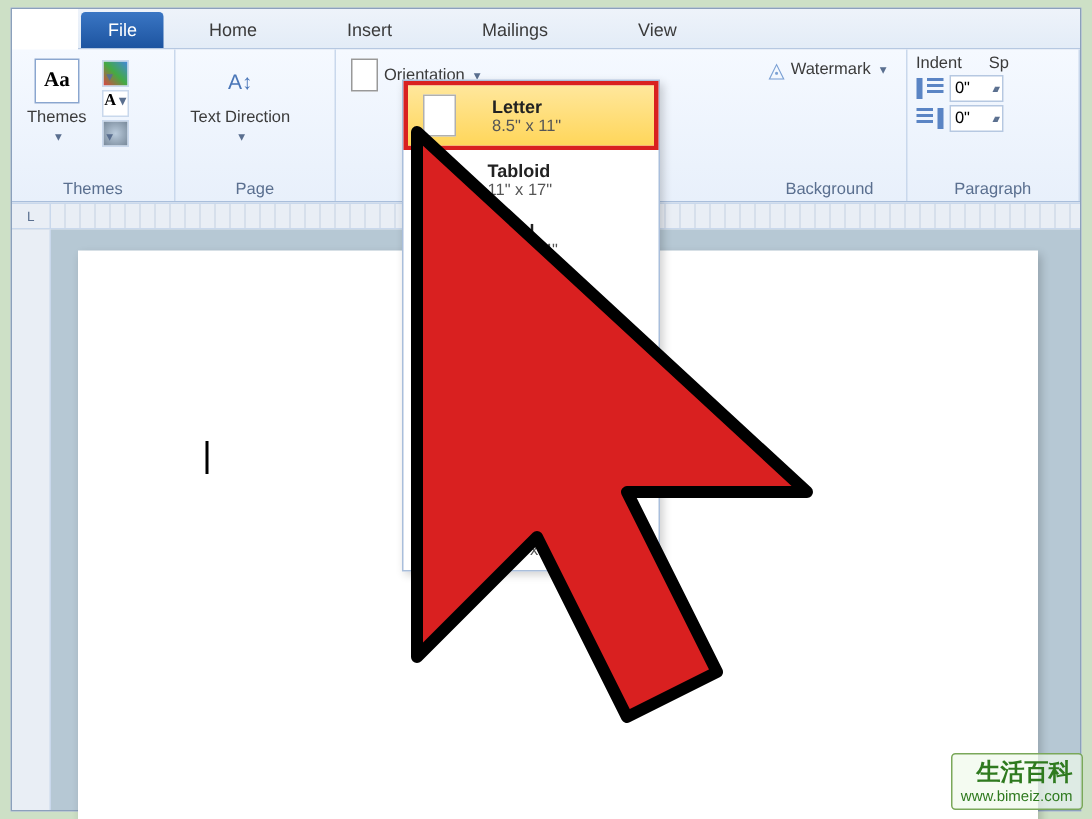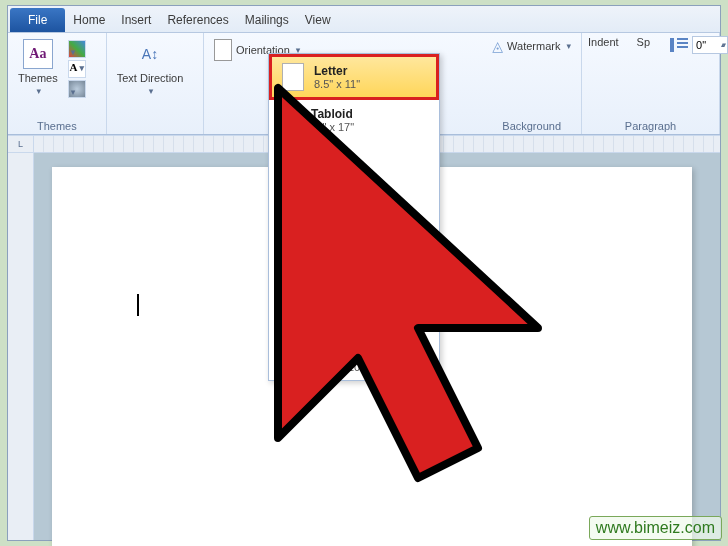--- a/index.html
+++ b/index.html
@@ -1,21 +1,21 @@
 <!DOCTYPE html>
 <html><head>
 <meta charset="utf-8">
 <style>
 * { margin: 0; padding: 0; box-sizing: border-box; font-family: "Segoe UI", Tahoma, sans-serif; }
 body { width: 728px; height: 546px; overflow: hidden; background: #cde0c6; position: relative; }
 
 .app { position: absolute; left: 7px; top: 5px; width: 714px; height: 536px; background: #fff; border: 1px solid #8ba0bc; }
 
-.tabs { height: 27px; background: linear-gradient(#eef3fa, #e3ecf7); display: flex; align-items: flex-end; border-bottom: 1px solid #b6c8e1; }
-.tab { font-size: 12px; color: #3b3b3b; padding: 5px 8px; cursor: pointer; }
+.tabs { height: 27px; background: linear-gradient(#eef3fa, #e3ecf7); display: flex; align-items: flex-end; border-bottom: 1px solid #b6c8e1; margin-left: 44px; }
+.tab { font-size: 12px; color: #3b3b3b; padding: 5px 30px; cursor: pointer; }
 .tab.file { background: linear-gradient(#3a76c4, #1d54a0); color: #fff; border-radius: 3px 3px 0 0; margin-left: 2px; padding: 5px 18px; }
 .tab.active { background: #f5f9ff; border: 1px solid #b6c8e1; border-bottom: none; border-radius: 3px 3px 0 0; }
 
 .ribbon { height: 102px; background: linear-gradient(#f5f9ff, #e8f0fb); border-bottom: 1px solid #a9bedb; display: flex; position: relative; }
 .group { border-right: 1px solid #c9d8ec; display: flex; flex-direction: column; padding: 3px 6px 0; }
 .group-body { flex: 1; display: flex; align-items: flex-start; gap: 6px; }
 .group-title { font-size: 11px; color: #5a6f8f; text-align: center; padding: 2px 0; }
 .bigbtn { display: flex; flex-direction: column; align-items: center; gap: 2px; padding: 2px 4px; font-size: 11px; color: #3b3b3b; cursor: pointer; }
 .bigbtn .ico { width: 32px; height: 32px; display: flex; align-items: center; justify-content: center; }
 .smallbtn { display: flex; align-items: center; gap: 4px; font-size: 11px; color: #3b3b3b; padding: 2px 4px; cursor: pointer; }
@@ -23,58 +23,57 @@
 .mini { width: 18px; height: 18px; border: 1px solid #c9d8ec; background: #fff; display: inline-block; }
 .stack { display: flex; flex-direction: column; gap: 2px; }
 .numin { width: 36px; height: 18px; border: 1px solid #b6c8e1; background: #fff; font-size: 11px; padding: 0 3px; display: flex; align-items: center; justify-content: space-between; }
 .numin::after { content: "▴▾"; font-size: 7px; color: #5a6f8f; letter-spacing: -2px; }
 
 .size-dd { position: absolute; left: 260px; top: 23px; width: 170px; z-index: 5; }
 .size-hl { background: linear-gradient(#ffe79c, #ffd65a); border: 1px solid #e0b000; border-radius: 3px; display: flex; align-items: center; gap: 6px; padding: 2px 8px; font-size: 12px; color: #3b3b3b; cursor: pointer; }
 
 .size-menu { position: absolute; left: 260px; top: 47px; width: 172px; background: #fff; border: 1px solid #a9bedb; box-shadow: 2px 2px 6px rgba(0,0,0,.2); z-index: 20; }
 .size-first { border: 3px solid #d92020; }
-.size-item { display: flex; align-items: center; gap: 10px; padding: 6px 10px; cursor: pointer; }
+.size-item { display: flex; align-items: center; gap: 24px; padding: 6px 10px; cursor: pointer; }
 .size-item.sel { background: linear-gradient(#ffe79c, #ffd65a); }
 .size-thumb { width: 22px; height: 28px; border: 1px solid #b0b0b0; background: #fff; }
 .size-txt .t1 { font-size: 12px; font-weight: bold; color: #222; }
 .size-txt .t2 { font-size: 11px; color: #555; }
 
 .ruler-h { position: absolute; left: 0; top: 129px; right: 0; height: 18px; background: #e9eef5; border-top: 1px solid #c9d8ec; border-bottom: 1px solid #c9d8ec; display: flex; }
 .ruler-corner { width: 26px; height: 100%; background: #e9eef5; border-right: 1px solid #c9d8ec; display:flex; align-items:center; justify-content:center; font-size:9px; color:#5a6f8f; }
 .ruler-body { flex:1; background: repeating-linear-gradient(90deg, #e9eef5 0 9px, #d6dfeb 9px 10px); }
 
 .doc-area { position: absolute; left: 0; top: 147px; right: 0; bottom: 0; background: #b6c8d4; display: flex; }
 .ruler-v { width: 26px; background: #e9eef5; border-right: 1px solid #c9d8ec; }
 .paper { position: absolute; left: 44px; top: 14px; width: 640px; height: 420px; background: #fff; box-shadow: 2px 2px 6px rgba(0,0,0,.2); }
 .caret { position: absolute; left: 129px; top: 288px; width: 2px; height: 22px; background: #000; z-index: 2; }
 
 .cursor { position: absolute; left: 268px; top: 78px; z-index: 30; pointer-events: none; }
 
 .wm-box { position: absolute; right: 6px; bottom: 6px; z-index: 40; background: rgba(240,250,235,.7); border: 1px solid #7aa85a; padding: 2px 6px; border-radius: 3px; text-align: right; }
 .wm1 { font-size: 16px; font-weight: bold; color: #2f7a1f; }
-.wm2 { font-size: 16px; color: #2f7a1f; }
-
-.ico-themes { width:30px; height:30px; border:1px solid #8aa6cf; background:#fff; display:flex; align-items:center; justify-content:center; font: bold 14px Georgia; color:#701a75; }
+.wm2 { font-size: 10px; color: #2f7a1f; }
+
+.ico-themes { width:30px; height:30px; border:1px solid #8aa6cf; background:#fff; display:flex; align-items:center; justify-content:center; font: bold 14px Georgia; color:#000000; }
 .ico-page { width:20px; height:26px; border:1px solid #999; background:#fff; }
 .ico-orient { width:18px; height:22px; border:1px solid #999; background:#fff; }
 .ico-water { font-size:14px; color:#7aa0d4; }
 .ico-indent { width:18px; height:14px; border-left:4px solid #5a84c4; display:flex; flex-direction:column; gap:2px; padding-left:3px; }
 .ico-indent span { height:2px; background:#5a84c4; }
 </style>
 </head>
 <body>
 
 <div class="app">
 
   <div class="tabs">
     <div class="tab file">File</div>
     <div class="tab">Home</div>
     <div class="tab">Insert</div>
-    <div class="tab">References</div>
     <div class="tab">Mailings</div>
     <div class="tab">View</div>
   </div>
 
   <div class="ribbon">
 
     <div class="group" style="width:130px">
       <div class="group-body">
         <div class="bigbtn dd">
           <span class="ico">
@@ -93,20 +92,21 @@
 
     <div class="group" style="width:128px">
       <div class="group-body">
         <div class="bigbtn dd">
           <span class="ico">
               <span style="font:14px sans-serif;color:#4a76b8">A↕</span>
             </span>
           <span style="text-align:center">Text Direction</span>
         </div>
       </div>
+      <div class="group-title">Page</div>
     </div>
 
     <div class="stack" style="padding:4px 6px 0; gap:4px">
       <div class="smallbtn dd">
         <span class="ico-orient"></span>
         <span>Orientation</span>
       </div>
     </div>
 
     <div class="size-dd">
@@ -123,21 +123,21 @@
           <div class="smallbtn dd">
               <span class="ico-water">◬</span>
               <span>Watermark</span>
             </div>
         </div>
       </div>
       <div class="group-title">Background</div>
     </div>
 
     <div class="group" style="width:138px">
-      <div class="group-body" style="flex-direction:row;gap:20px">
+      <div class="group-body" style="flex-direction:column;gap:2px">
         <div style="display:flex;gap:18px;font-size:11px;color:#3b3b3b">
           <span>Indent</span>
           <span>Sp</span>
         </div>
         <div style="display:flex;align-items:center;gap:4px">
           <span class="ico-indent">
               <span></span>
               <span></span>
               <span></span>
             </span>
@@ -234,14 +234,15 @@
 
   <div class="caret"></div>
 
 </div>
 
 <svg class="cursor" width="310" height="410" viewBox="0 0 310 410">
   <path d="M10 10 L10 360 L90 280 L150 400 L210 370 L150 250 L270 250 Z" fill="#d92020" stroke="#000" stroke-width="8" stroke-linejoin="round"></path>
 </svg>
 
 <div class="wm-box">
+  <div class="wm1">生活百科</div>
   <div class="wm2">www.bimeiz.com</div>
 </div>
 
 </body></html>

